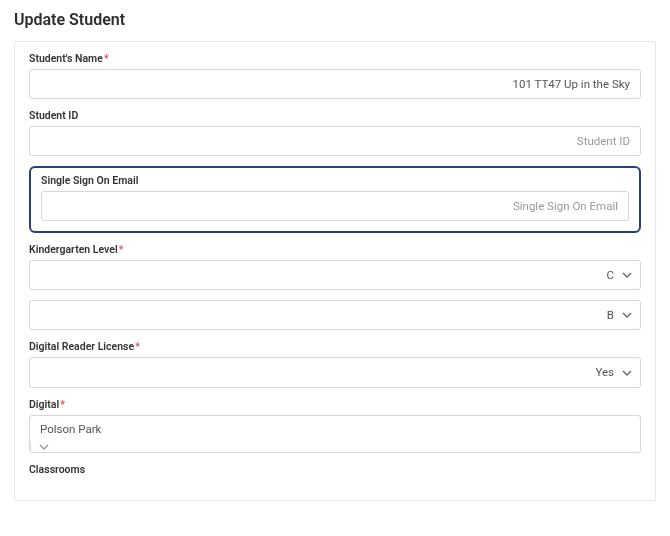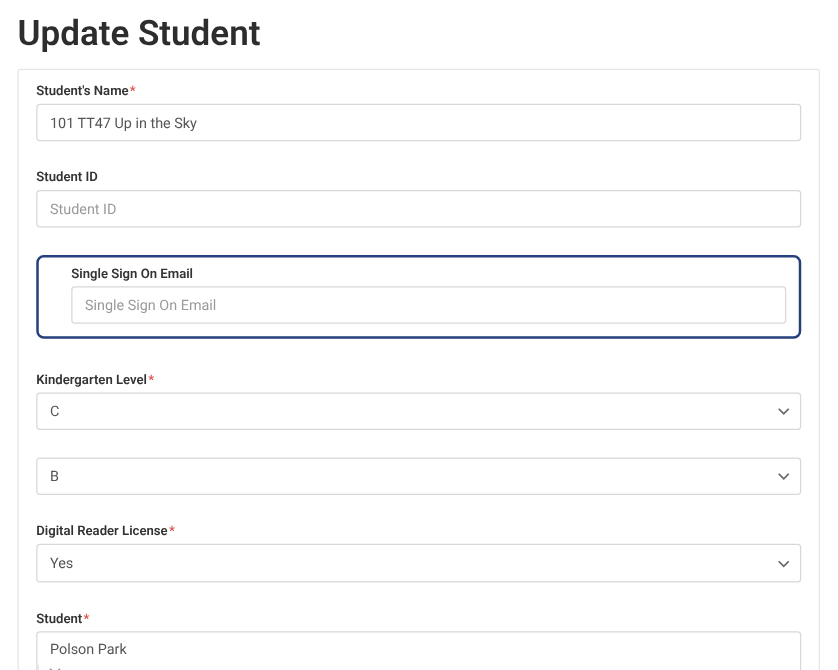--- a/index.html
+++ b/index.html
@@ -4,49 +4,50 @@
 <style>
   * { box-sizing: border-box; margin: 0; padding: 0; }
   body {
     font-family: -apple-system, BlinkMacSystemFont, "Segoe UI", Roboto, "Helvetica Neue", Arial, sans-serif;
     background: #ffffff;
     color: #2d2d2d;
     padding: 10px 14px;
     font-size: 12px;
   }
   .page-title {
-    font-size: 28px;
+    font-size: 16px;
     font-weight: 600;
     color: #2d2d2d;
     margin-bottom: 12px;
   }
   .form-panel {
     border: 1px solid #e6e6e6;
     padding: 10px 14px 14px 14px;
     border-radius: 2px;
   }
-  .field-group { margin-bottom: 22px; }
+  .field-group { margin-bottom: 10px; }
   .field-label {
     font-size: 10.5px;
     font-weight: 600;
     color: #333;
     display: block;
     margin-bottom: 4px;
   }
   .req { color: #d9534f; margin-left: 1px; }
   .control {
     width: 100%;
     border: 1px solid #d8d8d8;
     border-radius: 3px;
     padding: 6px 10px;
     font-size: 11.5px;
     color: #555;
     background: #fff;
     line-height: 1.4;
     font-family: inherit;
+    text-align: right;
   }
   .control::placeholder { color: #9a9a9a; }
   .select-wrap {
     position: relative;
   }
   .select-wrap .control { padding-right: 26px; }
   .chev {
     position: absolute;
     right: 9px;
     top: 50%;
@@ -70,22 +71,22 @@
   .select-transfer .caret {
     width: 26px;
     border-left: 1px solid #e0e0e0;
     display: flex;
     align-items: center;
     justify-content: center;
   }
   .highlight-box {
     border: 2px solid #26407d;
     border-radius: 6px;
-    padding: 6px 10px 10px 26px;
-    margin-bottom: 26px;
+    padding: 6px 10px 10px 10px;
+    margin-bottom: 10px;
   }
   .highlight-box .field-group { margin-bottom: 0; }
 </style>
 </head>
 <body>
 
 <h1 class="page-title">Update Student</h1>
 
 <div class="form-panel">
 
@@ -143,21 +144,21 @@
       <span class="chev">
           <svg viewBox="0 0 10 10">
             <path d="M1 3 L5 7 L9 3" stroke="#666" stroke-width="1.4" fill="none"></path>
           </svg>
         </span>
     </div>
   </div>
 
   <div class="field-group">
     <label class="field-label">
-      <span>Student</span><span class="req">*</span>
+      <span>Digital</span><span class="req">*</span>
     </label>
     <div class="select-transfer">
       <div class="val">Polson Park</div>
       <div class="caret">
           <svg width="10" height="10" viewBox="0 0 10 10">
             <path d="M1 3 L5 7 L9 3" stroke="#999" stroke-width="1.4" fill="none"></path>
           </svg>
         </div>
     </div>
   </div>

